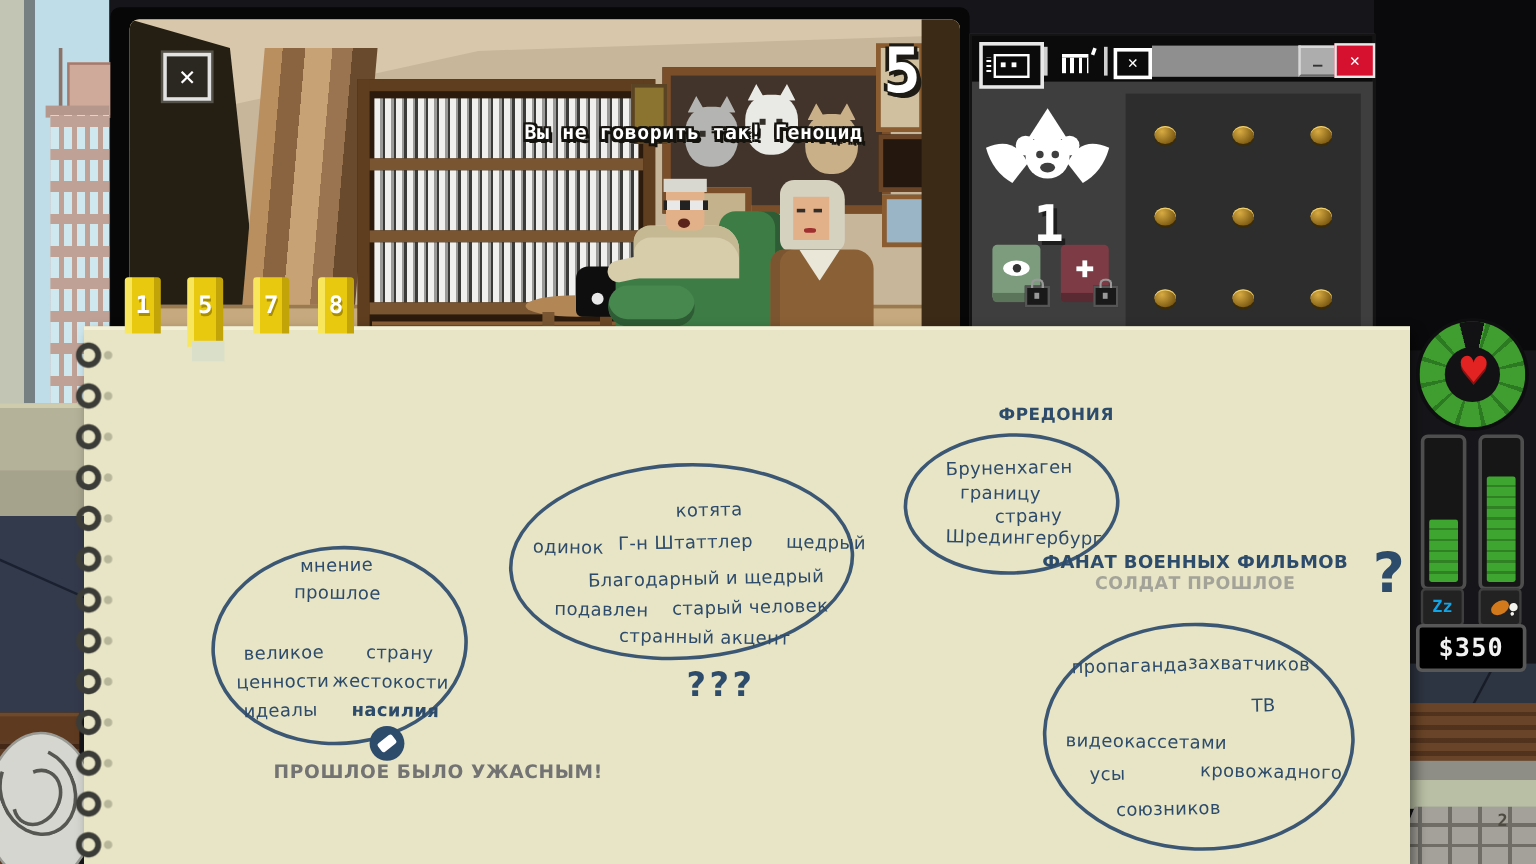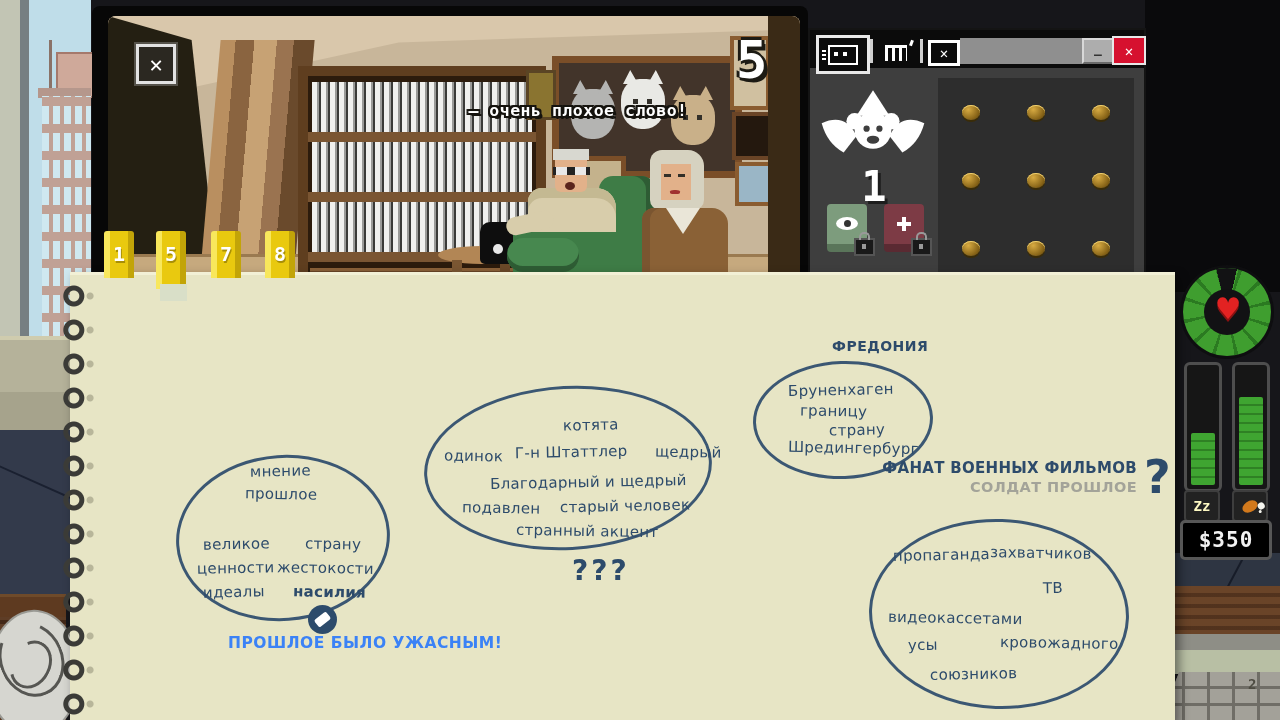--- a/index.html
+++ b/index.html
@@ -172,24 +172,24 @@
   .c1 span:nth-of-type(1){left:563px;top:416px;} .c1 span:nth-of-type(2){left:444px;top:447px;}
   .c1 span:nth-of-type(3){left:515px;top:443px;} .c1 span:nth-of-type(4){left:655px;top:443px;}
   .c1 span:nth-of-type(5){left:490px;top:473px;} .c1 span:nth-of-type(6){left:462px;top:499px;}
   .c1 span:nth-of-type(7){left:560px;top:497px;} .c1 span:nth-of-type(8){left:516px;top:522px;}
   .c2 span:nth-of-type(1){left:788px;top:381px;} .c2 span:nth-of-type(2){left:800px;top:402px;}
   .c2 span:nth-of-type(3){left:829px;top:421px;} .c2 span:nth-of-type(4){left:788px;top:439px;}
   .c3 span:nth-of-type(1){left:893px;top:546px;} .c3 span:nth-of-type(2){left:990px;top:544px;}
   .c3 span:nth-of-type(3){left:1043px;top:579px;} .c3 span:nth-of-type(4){left:888px;top:609px;}
   .c3 span:nth-of-type(5){left:908px;top:636px;} .c3 span:nth-of-type(6){left:1000px;top:634px;}
   .c3 span:nth-of-type(7){left:930px;top:665px;}
-  .concl0{left:228px;top:634px;font-weight:bold;font-size:15.5px;color:#3b82f6;letter-spacing:.5px;pointer-events:auto;cursor:pointer;}
+  .concl0{left:228px;top:634px;font-weight:bold;font-size:15.5px;color:#737373;letter-spacing:.5px;pointer-events:auto;cursor:pointer;}
   .qqq{left:572px;top:554px;font-weight:bold;font-size:28px;color:#2d4b6b;letter-spacing:3px;pointer-events:auto;cursor:pointer;}
   .fred-label{left:832px;top:338px;font-weight:bold;font-size:14px;color:#2d4b6b;letter-spacing:.5px;}
-  .guesses{left:855px;top:459px;width:282px;text-align:right;}
+  .guesses{left:855px;top:459px;width:282px;text-align:center;}
   .g-primary{font-weight:bold;font-size:15px;color:#2d4b6b;letter-spacing:.3px;pointer-events:auto;cursor:pointer;}
   .g-alt{font-weight:bold;font-size:14.5px;color:#a3a399;letter-spacing:.4px;margin-top:2px;pointer-events:auto;cursor:pointer;}
   .qmark{left:1144px;top:450px;font-weight:bold;font-size:46px;color:#2d4b6b;pointer-events:auto;cursor:pointer;}
   .eraser{left:308px;top:605px;width:29px;height:29px;border-radius:50%;background:#2d4b6b;pointer-events:auto;cursor:pointer;}
   .eraser::before{content:"";position:absolute;left:7px;top:10px;width:15px;height:9px;background:#fff;border-radius:2px;transform:rotate(-38deg);}
 
   
   .hud{z-index:40;}
   .ring{left:1183px;top:268px;width:88px;height:88px;border-radius:50%;background-color:#3f9e2f;
     background-image:repeating-conic-gradient(from -10deg,#3f9e2f 0 25deg,#2b7a21 25deg 30deg);box-shadow:0 0 0 3px #0e0e10;}
@@ -197,21 +197,21 @@
     background:conic-gradient(from -14deg,#121214 0 27deg,rgba(0,0,0,0) 27deg 360deg);}
   .ring::after{content:"";position:absolute;left:21px;top:21px;width:46px;height:46px;background:#121214;border-radius:50%;}
   .heart{left:1212px;top:291px;width:32px;text-align:center;font-size:30px;color:#e32222;text-shadow:0 3px 0 #8a1212;z-index:41;}
   .gauge{position:absolute;width:32px;height:124px;background:#161616;border:3px solid #4e4e4e;border-radius:6px;}
   .gauge-sleep{left:1184px;top:362px;} .gauge-food{left:1232px;top:362px;}
   .fill{position:absolute;left:4px;right:4px;bottom:4px;border-radius:2px;
     background:repeating-linear-gradient(180deg,#3fa531 0 7px,#2f8124 7px 9px);}
   .fill-sleep{height:52px;} .fill-food{height:88px;}
   .hud-chip{position:absolute;width:32px;height:28px;background:#222;border:2px solid #3e3e3e;border-radius:4px;
     display:flex;align-items:center;justify-content:center;}
-  .chip-sleep{left:1184px;top:490px;color:#fef9c3;font:bold 14px "DejaVu Sans Mono",monospace;align-items:center;}
+  .chip-sleep{left:1184px;top:490px;color:#0ea5e9;font:bold 14px "DejaVu Sans Mono",monospace;align-items:center;}
   .chip-food{left:1232px;top:490px;}
   .drum{position:relative;width:16px;height:11px;background:#d2791c;border-radius:50% 60% 50% 60%;transform:rotate(-35deg);}
   .drum::after{content:"";position:absolute;right:-5px;bottom:-4px;width:7px;height:7px;background:#f4f4ee;border-radius:50%;box-shadow:-4px 4px 0 -2px #f4f4ee;}
   .money{left:1180px;top:520px;width:86px;height:34px;background:#000000;border:3px solid #575757;border-radius:5px;
     display:flex;align-items:center;justify-content:center;color:#f2f2f2;font:bold 21px "DejaVu Sans Mono",monospace;letter-spacing:1px;}
 </style>
 </head>
 <body>
 
 <div class="stage">
@@ -275,21 +275,21 @@
       <div class="ab m-arm"></div>
       <div class="ab m-head"></div>
       <div class="ab m-glasses"></div>
       <div class="ab m-mouth"></div>
       <div class="ab w-hair"></div>
       <div class="ab w-face"></div>
       <div class="ab w-body"></div>
       <div class="ab w-scarf"></div>
       <div class="ab w-legs"></div>
       <div class="ab dialogue px">
-        <div>— очень плохое слово!</div>
+        <div>Вы не говорить так! Геноцид</div>
       </div>
       <div class="ab cam-num px">5</div>
       <div class="ab cam-close px">
         <span>✕</span>
       </div>
     </div>
   </div>
 
   <div class="ab inv">
     <div class="ab inv-titlebar">

